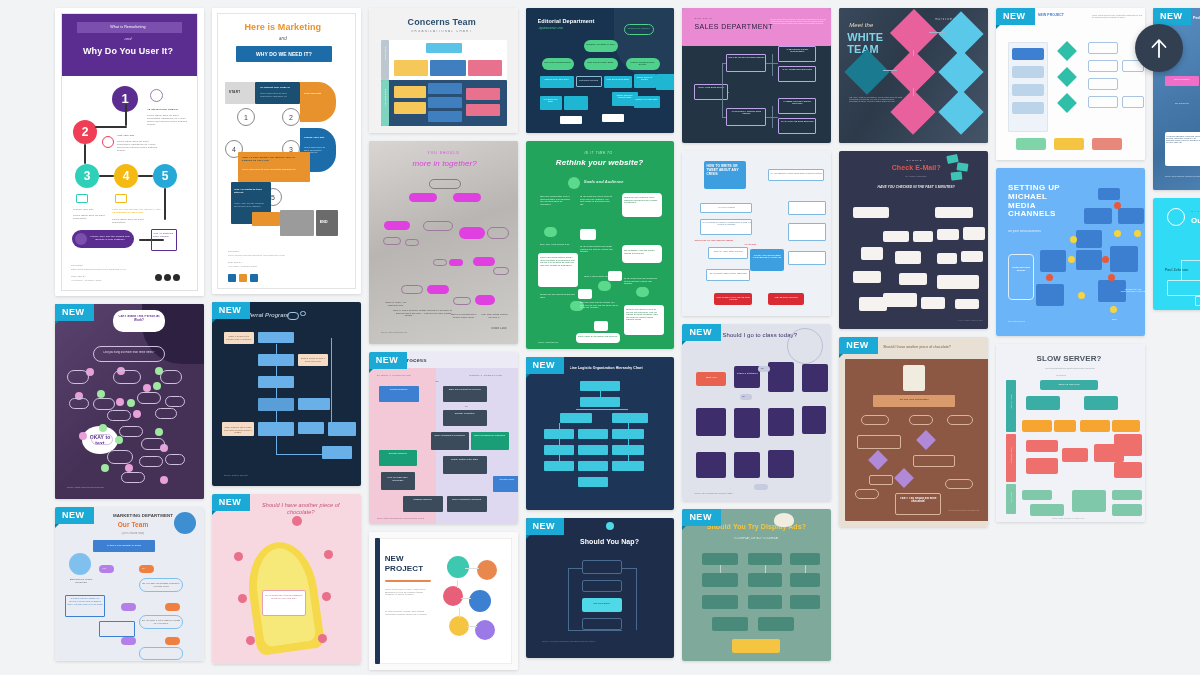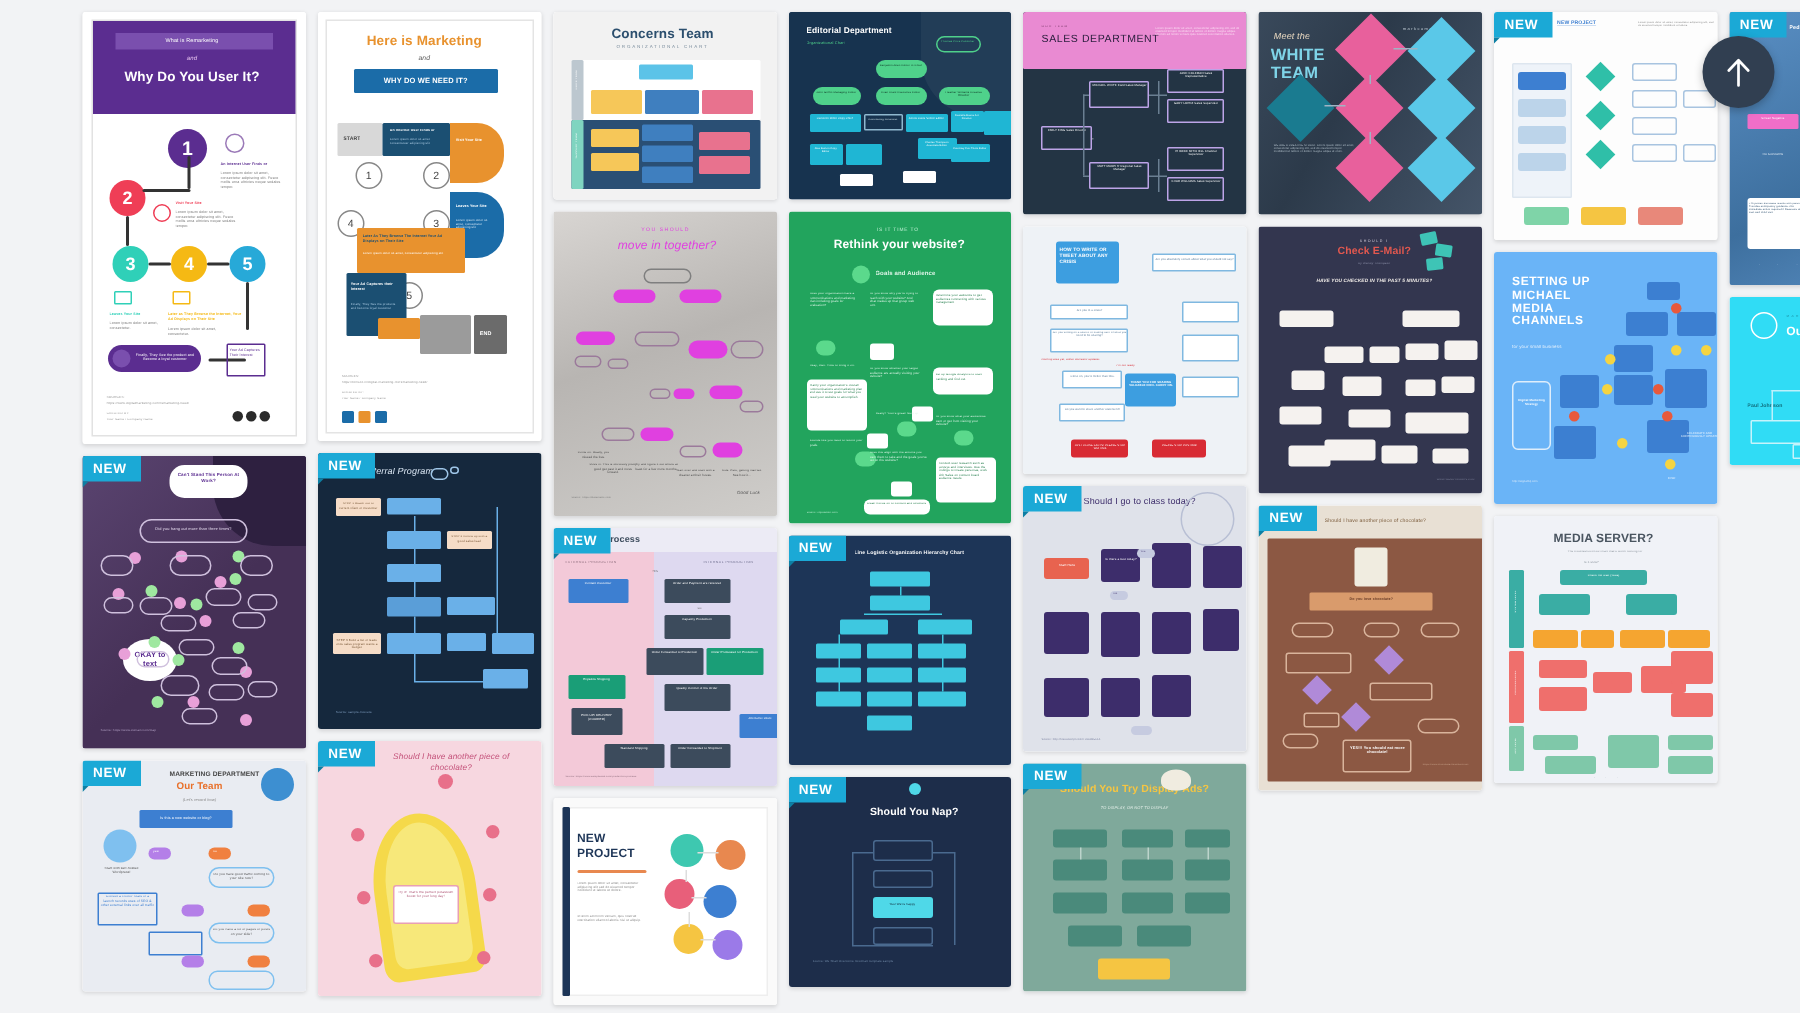--- a/index.html
+++ b/index.html
@@ -70,21 +70,21 @@
     display: flex; align-items: center; justify-content: center;
     box-shadow: 0 2px 6px rgba(0,0,0,0.25);
     z-index: 50;
     cursor: pointer;
   }
   .fab svg { display: block; }
   .bg-white    { background: #ffffff; }
   .bg-navy     { background: #1f3a5f; }
   .bg-darkblue { background: #15283d; }
   .bg-slate    { background: #233444; }
-  .bg-green    { background: #22a45d; }
+  .bg-green    { background: #22a45d; font-style: italic; }
   .bg-lightblue{ background: #6ab4f7; }
   .bg-grayblue { background: #e9ecf2; }
   .bg-plum     { background: #453056; }
   .bg-pinkbg   { background: #f7d7e0; }
   .bg-cyan     { background: #30dcf5; }
 </style>
 </head>
 <body>
 
 <div class="gallery">
@@ -355,21 +355,21 @@
         <div class="bx" style="left:97px;top:96px;width:34px;height:12px;background:#e8728e"></div>
       </div>
     </div>
   </div>
 
   <div class="card">
     <div class="thumb" style="height:203px;background:#c9c9c9">
       <div class="art">
         <div style="position:absolute;inset:0;background:linear-gradient(160deg,#d8d5d2 0%,#b8b5b2 45%,#cfcdca 100%)"></div>
         <div class="tt" style="left:40px;top:10px;width:70px;text-align:center;color:#e040e0;font-size:3.4px;letter-spacing:1px">YOU SHOULD</div>
-        <div class="tt" style="left:26px;top:18px;width:100px;text-align:center;color:#e040e0;font-size:8px;font-style:italic">move in together?</div>
+        <div class="tt" style="left:26px;top:18px;width:100px;text-align:center;color:#e040e0;font-size:8px;font-style:italic">more in together?</div>
         <div class="bx" style="left:60px;top:38px;width:32px;height:10px;border:1px solid #7f7f7f;border-radius:5px"></div>
         <div class="bx" style="left:40px;top:52px;width:28px;height:9px;background:#e040e0;border-radius:5px"></div>
         <div class="bx" style="left:84px;top:52px;width:28px;height:9px;background:#e040e0;border-radius:5px"></div>
         <div class="bx" style="left:15px;top:80px;width:26px;height:9px;background:#e040e0;border-radius:5px"></div>
         <div class="bx" style="left:54px;top:80px;width:30px;height:10px;border:1px solid #9b7a9b;border-radius:5px"></div>
         <div class="bx" style="left:90px;top:86px;width:26px;height:12px;background:#e040e0;border-radius:6px"></div>
         <div class="bx" style="left:118px;top:86px;width:22px;height:12px;border:1px solid #9b7a9b;border-radius:6px"></div>
         <div class="bx" style="left:14px;top:96px;width:18px;height:8px;border:1px solid #9b7a9b;border-radius:4px"></div>
         <div class="bx" style="left:36px;top:98px;width:14px;height:7px;border:1px solid #9b7a9b;border-radius:4px"></div>
         <div class="bx" style="left:104px;top:116px;width:22px;height:9px;background:#e040e0;border-radius:5px"></div>
@@ -840,21 +840,21 @@
         <div class="tt" style="left:124px;top:120px;width:26px;color:#eaf4fd;font-size:1.9px;text-align:center">CELEBRATE AND CONTINUOUSLY UPDATE</div>
         <div class="tt" style="left:116px;top:150px;color:#eaf4fd;font-size:2.2px">END</div>
         <div class="tt" style="left:12px;top:152px;width:46px;color:#dceaf8;font-size:1.8px">http://signalhq.com</div>
       </div>
     </div>
   </div>
 
   <div class="card">
     <div class="thumb" style="height:178px;background:#f0f2f7">
       <div class="art">
-        <div class="tt" style="left:20px;top:10px;width:106px;text-align:center;color:#4a5560;font-size:8px;font-weight:bold">MEDIA SERVER?</div>
+        <div class="tt" style="left:20px;top:10px;width:106px;text-align:center;color:#4a5560;font-size:8px;font-weight:bold">SLOW SERVER?</div>
         <div class="tt" style="left:26px;top:23px;width:96px;text-align:center;color:#8b949c;font-size:2px">The troubleshoot flow chart that's worth looking for</div>
         <div class="tt" style="left:60px;top:30px;color:#8b949c;font-size:2px">Is it slow?</div>
         <div class="bx" style="left:44px;top:36px;width:58px;height:10px;background:#3aada4;border-radius:2px"></div>
         <div class="tt" style="left:45px;top:39px;width:56px;color:#fff;font-size:2px;text-align:center">Check I/O wait (%wa)</div>
         <div class="bx" style="left:10px;top:36px;width:10px;height:52px;background:#3aada4"></div>
         <div class="tt" style="left:2px;top:56px;width:26px;color:#fff;font-size:1.8px;transform:rotate(-90deg);text-align:center">SYSTEM LEVEL</div>
         <div class="bx" style="left:10px;top:90px;width:10px;height:48px;background:#ef6f6c"></div>
         <div class="tt" style="left:2px;top:110px;width:26px;color:#fff;font-size:1.8px;transform:rotate(-90deg);text-align:center">PROCESS LEVEL</div>
         <div class="bx" style="left:10px;top:140px;width:10px;height:30px;background:#7fc8a9"></div>
         <div class="tt" style="left:4px;top:152px;width:22px;color:#fff;font-size:1.8px;transform:rotate(-90deg);text-align:center">APP LEVEL</div>

